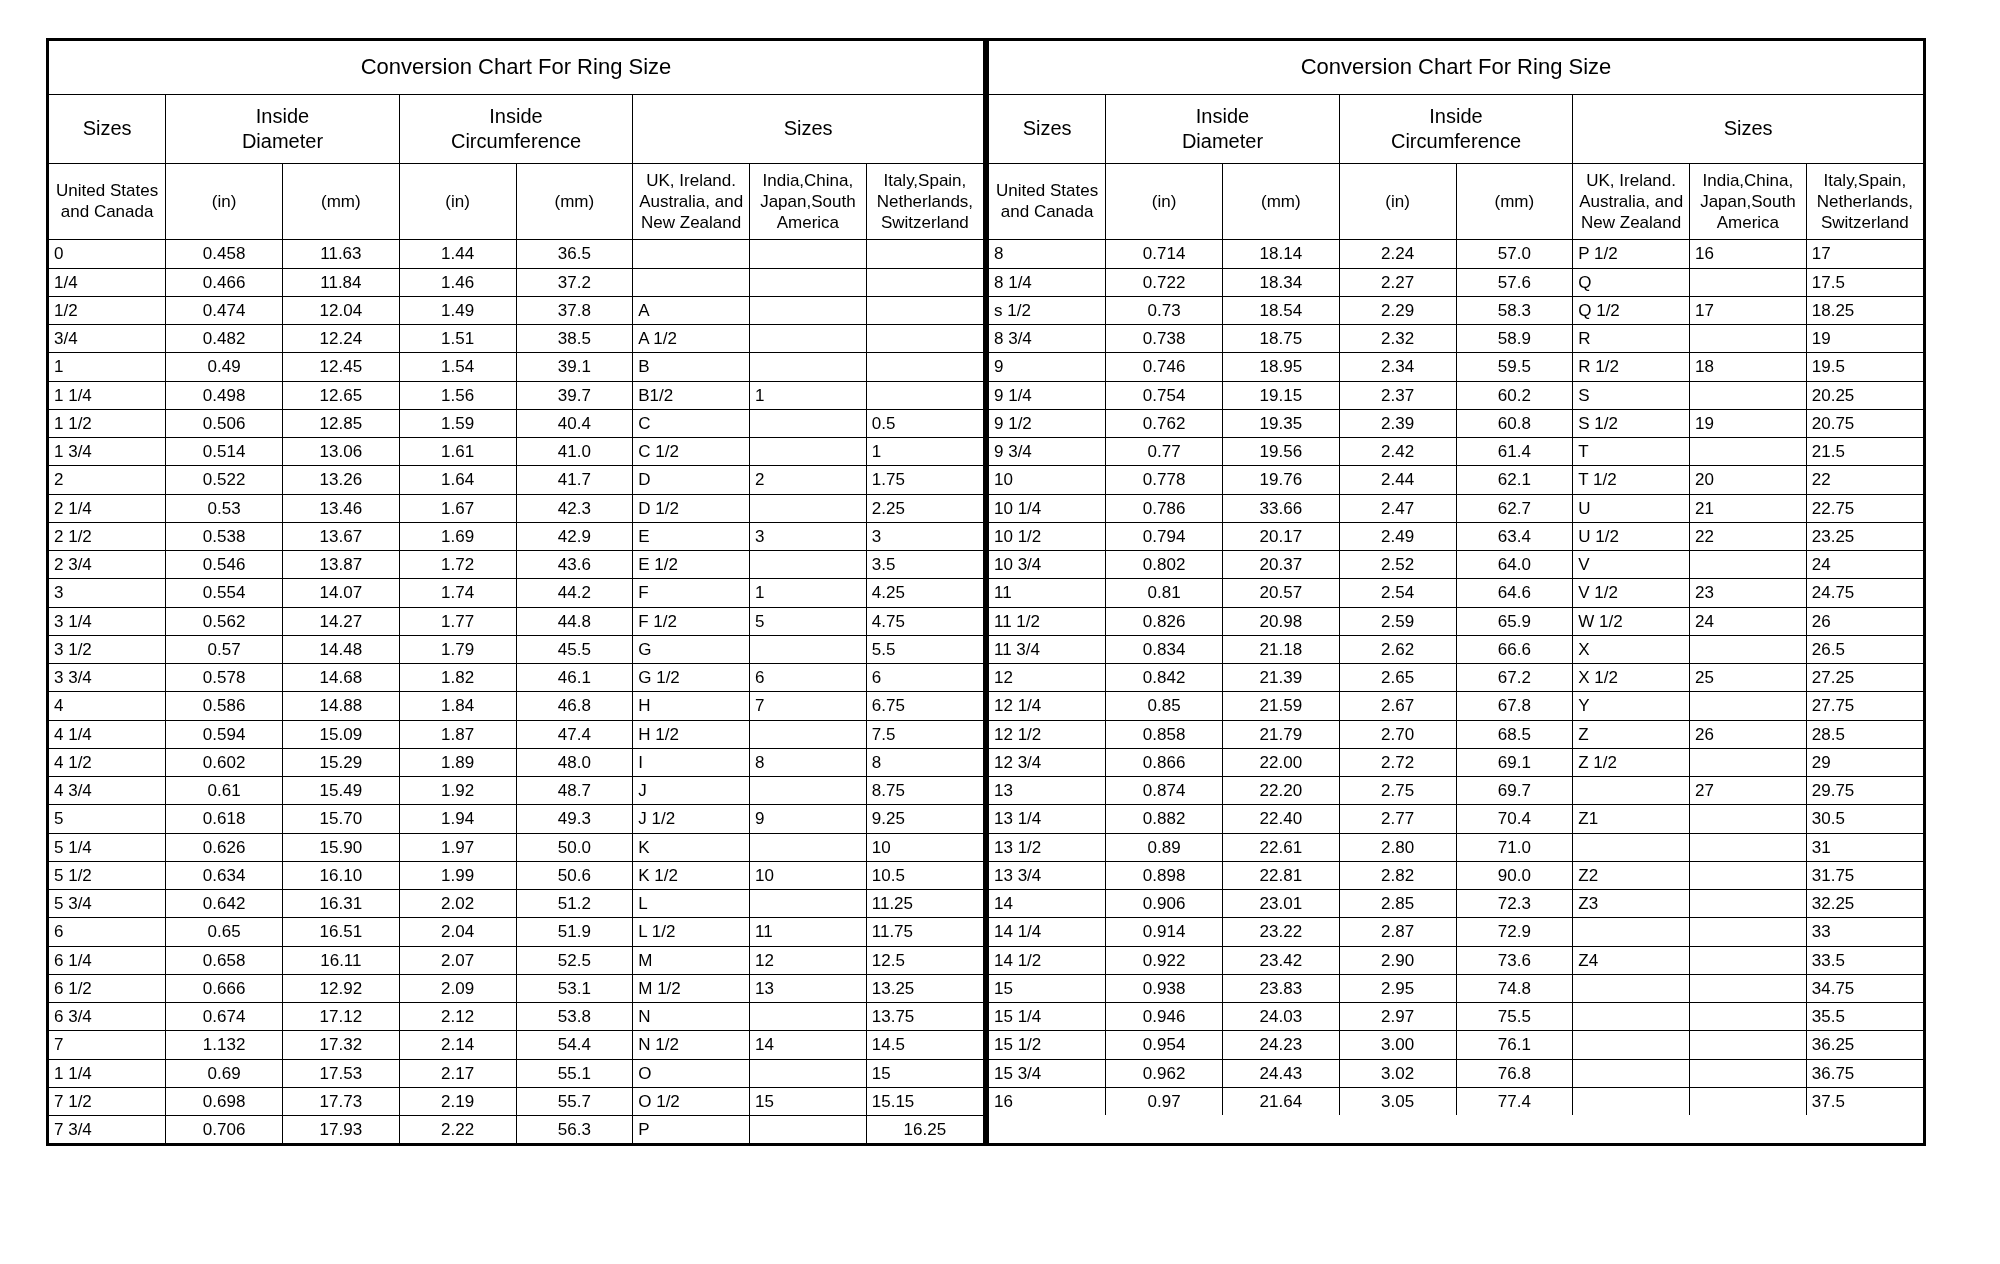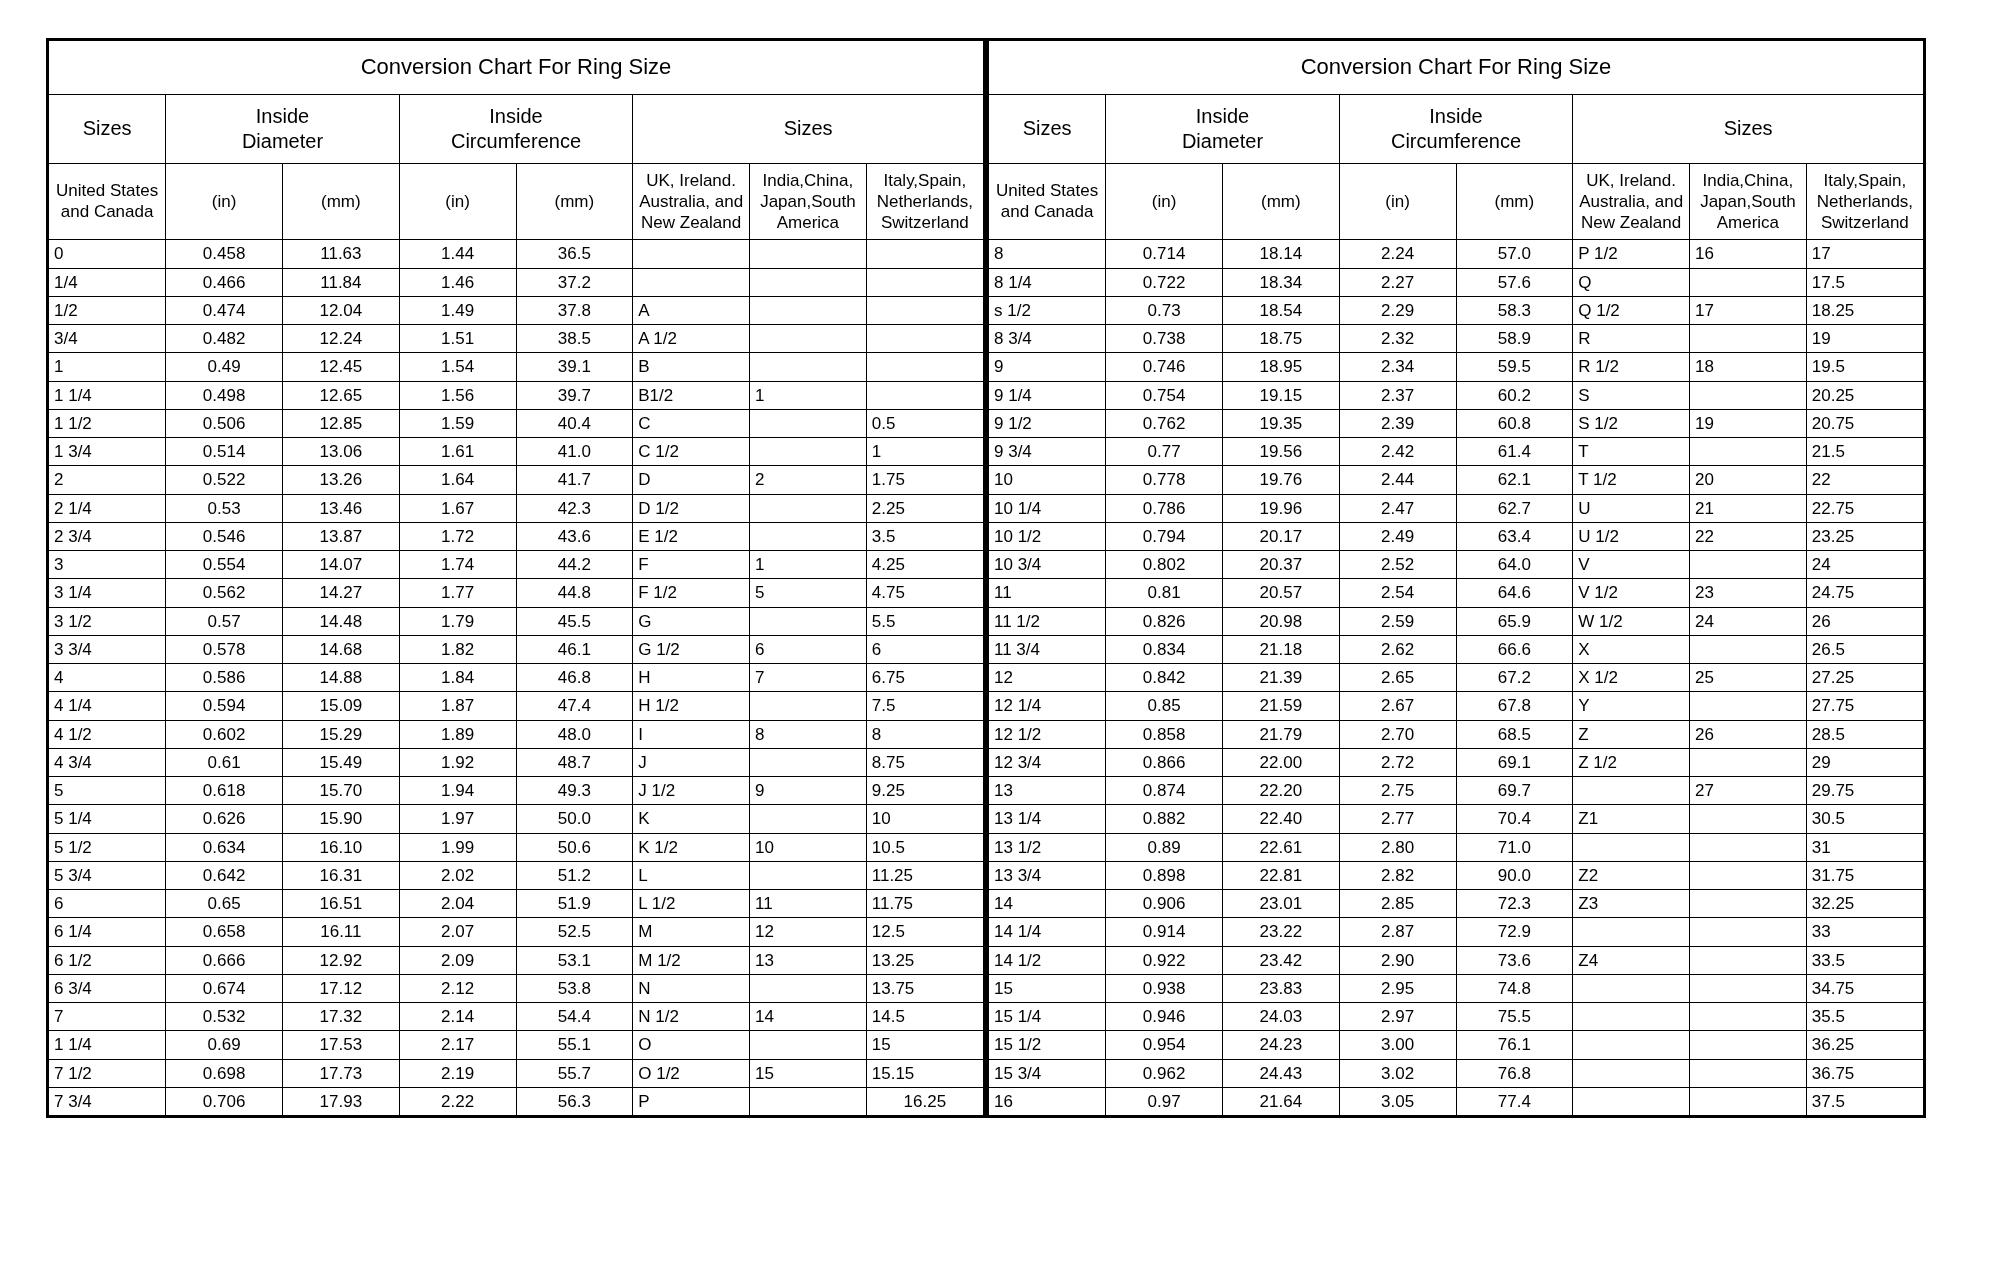--- a/index.html
+++ b/index.html
@@ -199,20 +199,30 @@
             <td class="c0 noleft">2 1/4</td>
             <td class="c1 num">0.53</td>
             <td class="c2 num">13.46</td>
             <td class="c3 num">1.67</td>
             <td class="c4 num">42.3</td>
             <td class="c5">D 1/2</td>
             <td class="c6"></td>
             <td class="c7 noright">2.25</td>
           </tr>
           <tr class="data">
+            <td class="c0 noleft">2 1/2</td>
+            <td class="c1 num">0.538</td>
+            <td class="c2 num">13.67</td>
+            <td class="c3 num">1.69</td>
+            <td class="c4 num">42.9</td>
+            <td class="c5">E</td>
+            <td class="c6">3</td>
+            <td class="c7 noright">3</td>
+          </tr>
+          <tr class="data">
             <td class="c0 noleft">2 3/4</td>
             <td class="c1 num">0.546</td>
             <td class="c2 num">13.87</td>
             <td class="c3 num">1.72</td>
             <td class="c4 num">43.6</td>
             <td class="c5">E 1/2</td>
             <td class="c6"></td>
             <td class="c7 noright">3.5</td>
           </tr>
           <tr class="data">
@@ -370,21 +380,21 @@
             <td class="c1 num">0.674</td>
             <td class="c2 num">17.12</td>
             <td class="c3 num">2.12</td>
             <td class="c4 num">53.8</td>
             <td class="c5">N</td>
             <td class="c6"></td>
             <td class="c7 noright">13.75</td>
           </tr>
           <tr class="data">
             <td class="c0 noleft">7</td>
-            <td class="c1 num">0.532</td>
+            <td class="c1 num">1.132</td>
             <td class="c2 num">17.32</td>
             <td class="c3 num">2.14</td>
             <td class="c4 num">54.4</td>
             <td class="c5">N 1/2</td>
             <td class="c6">14</td>
             <td class="c7 noright">14.5</td>
           </tr>
           <tr class="data">
             <td class="c0 noleft">1 1/4</td>
             <td class="c1 num">0.69</td>
@@ -526,21 +536,21 @@
             <td class="c2 num">19.76</td>
             <td class="c3 num">2.44</td>
             <td class="c4 num">62.1</td>
             <td class="c5">T 1/2</td>
             <td class="c6">20</td>
             <td class="c7 noright">22</td>
           </tr>
           <tr class="data">
             <td class="c0 noleft">10 1/4</td>
             <td class="c1 num">0.786</td>
-            <td class="c2 num">19.96</td>
+            <td class="c2 num">33.66</td>
             <td class="c3 num">2.47</td>
             <td class="c4 num">62.7</td>
             <td class="c5">U</td>
             <td class="c6">21</td>
             <td class="c7 noright">22.75</td>
           </tr>
           <tr class="data">
             <td class="c0 noleft">10 1/2</td>
             <td class="c1 num">0.794</td>
             <td class="c2 num">20.17</td>

